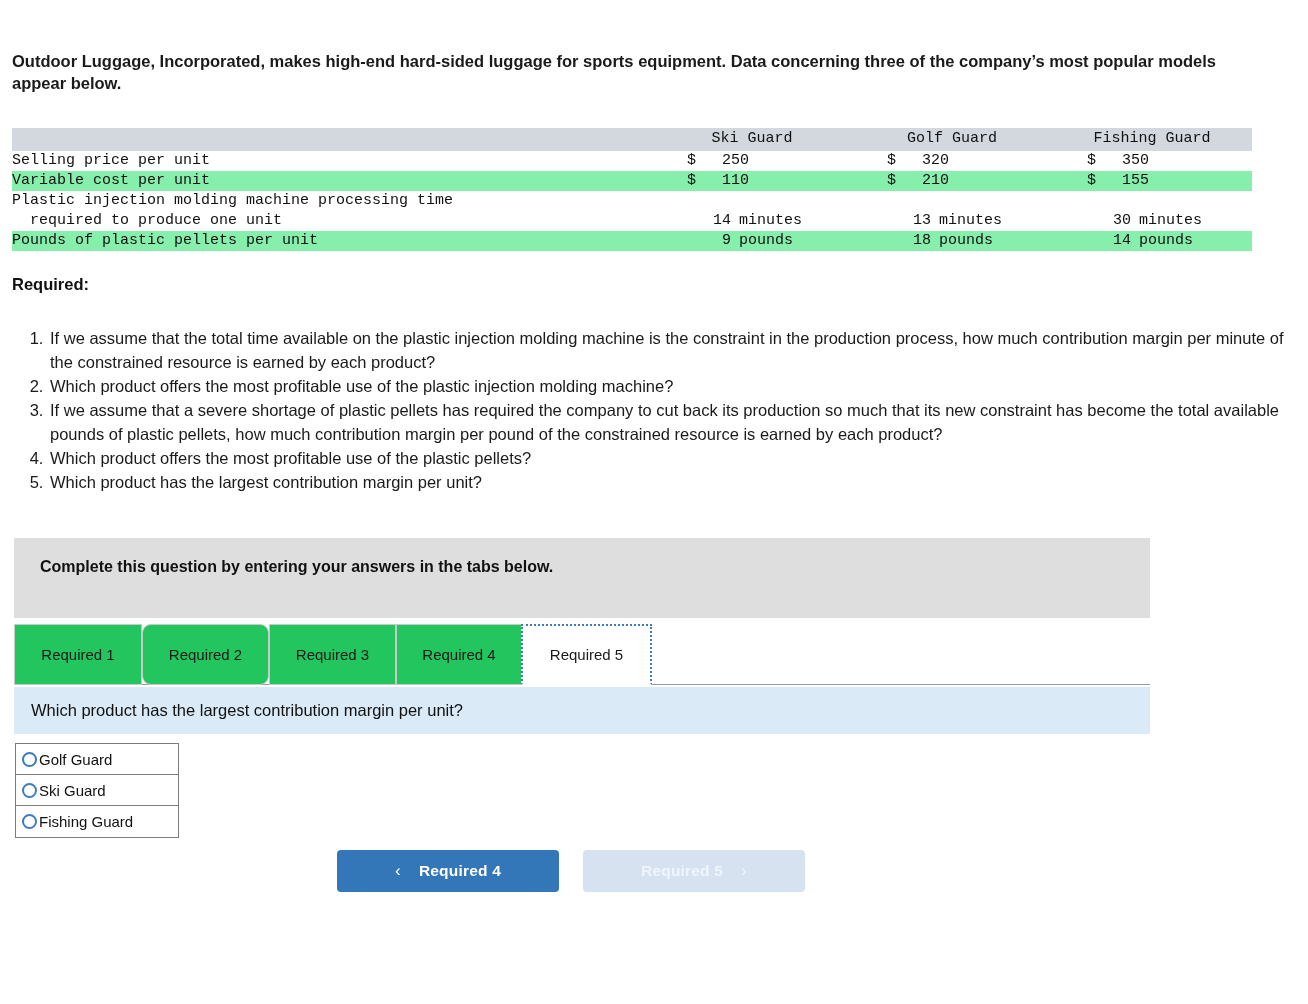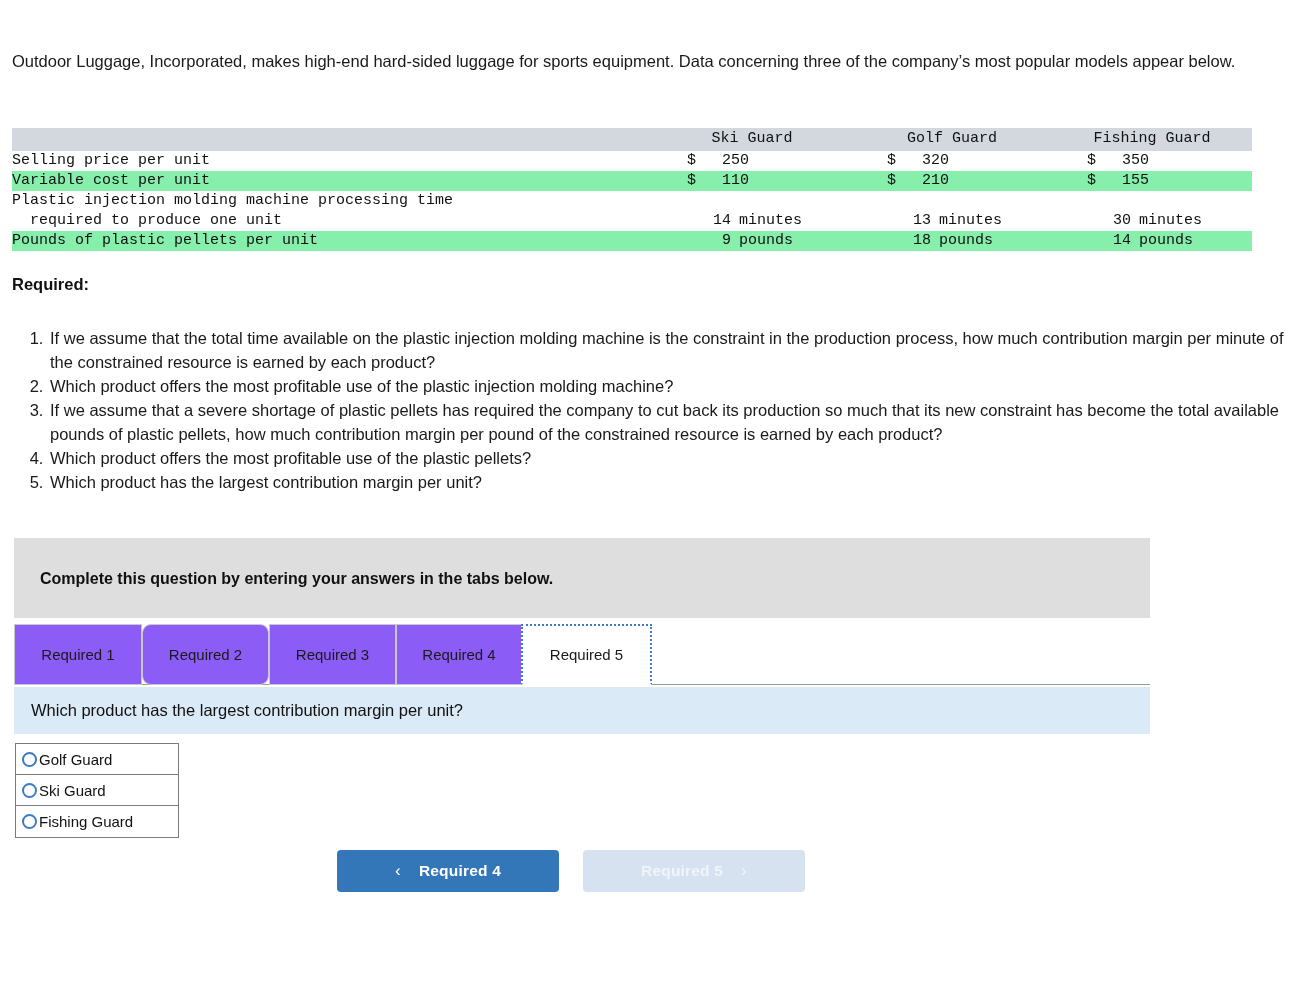--- a/index.html
+++ b/index.html
@@ -18,20 +18,21 @@
 
   
   .intro {
     position: absolute;
     left: 12px;
     top: 50px;
     width: 1240px;
     font-size: 16.5px;
     line-height: 22px;
     color: #1a1a1a;
+    font-weight: bold;
   }
 
   
   .data-table {
     position: absolute;
     left: 12px;
     top: 128px;
     width: 1240px;
     border-collapse: collapse;
     font-family: "Liberation Mono", "DejaVu Sans Mono", monospace;
@@ -108,40 +109,40 @@
     left: 14px;
     top: 538px;
     width: 1136px;
     height: 80px;
     background: #dedede;
     box-sizing: border-box;
   }
   .instr-banner .txt {
     position: absolute;
     left: 26px;
-    top: 32px;
+    top: 20px;
     font-size: 16px;
     font-weight: bold;
     color: #111;
   }
 
   
   .tabs {
     position: absolute;
     left: 14px;
     top: 624px;
     width: 1136px;
     height: 62px;
   }
   .tab {
     position: absolute;
     top: 0;
     height: 61px;
     box-sizing: border-box;
-    background: #8b5cf6;
+    background: #22c55e;
     border: 1px solid #c9c9c9;
     display: flex;
     align-items: center;
     justify-content: center;
     font-size: 15px;
     color: #1a1a1a;
     cursor: pointer;
   }
   .tab.active {
     background: #ffffff;

